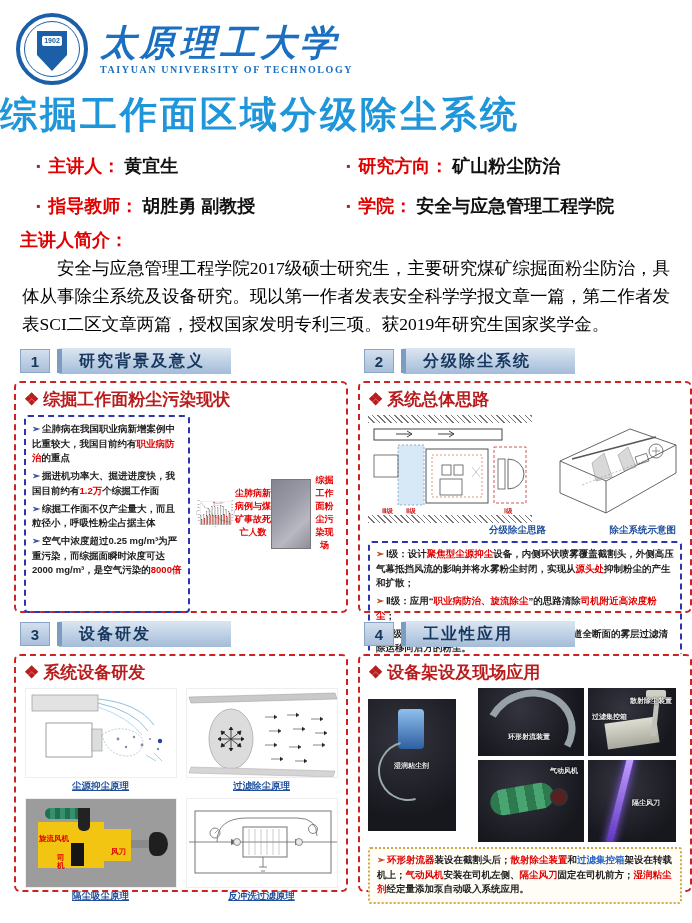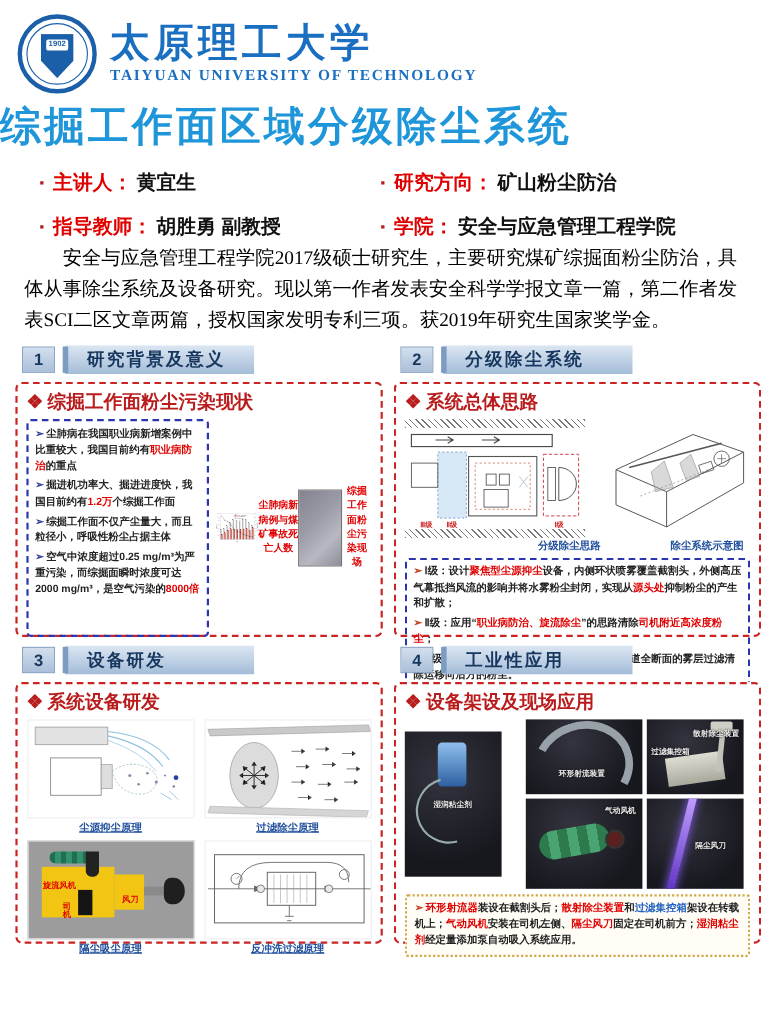--- a/index.html
+++ b/index.html
@@ -7,22 +7,22 @@
   .page { position:relative; width:692px; height:923px; background:#fff; margin:0 auto; overflow:hidden; }
 
   
   .hdr { display:flex; align-items:center; padding:10px 0 0 16px; height:88px; }
   .logo { position:relative; width:72px; height:72px; border:4px solid #1a5fa8; border-radius:50%; background:#fff; flex:0 0 auto; }
   .logo .ring { position:absolute; inset:4px; border:1px solid #1a5fa8; border-radius:50%; }
   .logo .shield { position:absolute; left:50%; top:14px; width:30px; height:40px; transform:translateX(-50%);
     background:#1a5fa8; clip-path:polygon(0 0,100% 0,100% 60%,50% 100%,0 60%); display:flex; justify-content:center; }
   .logo .yr { margin-top:5px; background:#fff; color:#1a5fa8; font-size:7px; font-weight:bold; padding:0 2px; border-radius:2px; height:10px; line-height:10px; }
   .uni { margin-left:12px; }
-  .uni-cn { font-family:"DejaVu Serif", serif; font-weight:bold; color:#1a6fc0; font-size:36px; line-height:1.1; letter-spacing:4px; }
-  .uni-en { font-family:"Liberation Serif", serif; color:#1a6fc0; font-size:14px; font-weight:bold; letter-spacing:1.6px; margin-top:2px; }
+  .uni-cn { font-family:"DejaVu Serif", serif; font-style:italic; font-weight:bold; color:#1a6fc0; font-size:36px; line-height:1.1; letter-spacing:4px; }
+  .uni-en { font-family:"Liberation Serif", serif; color:#1a6fc0; font-size:10px; font-weight:bold; letter-spacing:1.6px; margin-top:2px; }
 
   .main-title { text-align:left; color:#1e96d9; font-size:37px; font-weight:900; letter-spacing:3px; margin-top:2px; }
 
   
   .info { display:grid; grid-template-columns:1fr 1fr; width:620px; margin:14px auto 0; row-gap:16px; }
   .info-item { font-size:18px; font-weight:bold; color:#111; white-space:nowrap; }
   .info-bullet { color:#b02020; font-size:12px; margin-right:8px; vertical-align:2px; }
   .info-label { color:#e00000; margin-right:4px; }
 
   .red-heading { color:#e00000; font-size:18px; font-weight:bold; margin:10px 0 2px 20px; font-family:"Liberation Serif", serif; }
@@ -130,20 +130,21 @@
       <span class="info-bullet">▪</span><span class="info-label">研究方向：</span><span class="info-value">矿山粉尘防治</span>
     </div>
     <div class="info-item">
       <span class="info-bullet">▪</span><span class="info-label">指导教师：</span><span class="info-value">胡胜勇  副教授</span>
     </div>
     <div class="info-item">
       <span class="info-bullet">▪</span><span class="info-label">学院：</span><span class="info-value">安全与应急管理工程学院</span>
     </div>
   </div>
 
+  <div class="red-heading">主讲人简介：</div>
   <div class="bio-text">安全与应急管理工程学院2017级硕士研究生，主要研究煤矿综掘面粉尘防治，具体从事除尘系统及设备研究。现以第一作者发表安全科学学报文章一篇，第二作者发表SCI二区文章两篇，授权国家发明专利三项。获2019年研究生国家奖学金。</div>
 
   <div class="sections">
 
     <div>
       <div class="sec-hdr">
         <div class="sec-num">1</div>
         <div class="sec-title">研究背景及意义</div>
       </div>
       <div class="sec-box" style="height:232px;">

